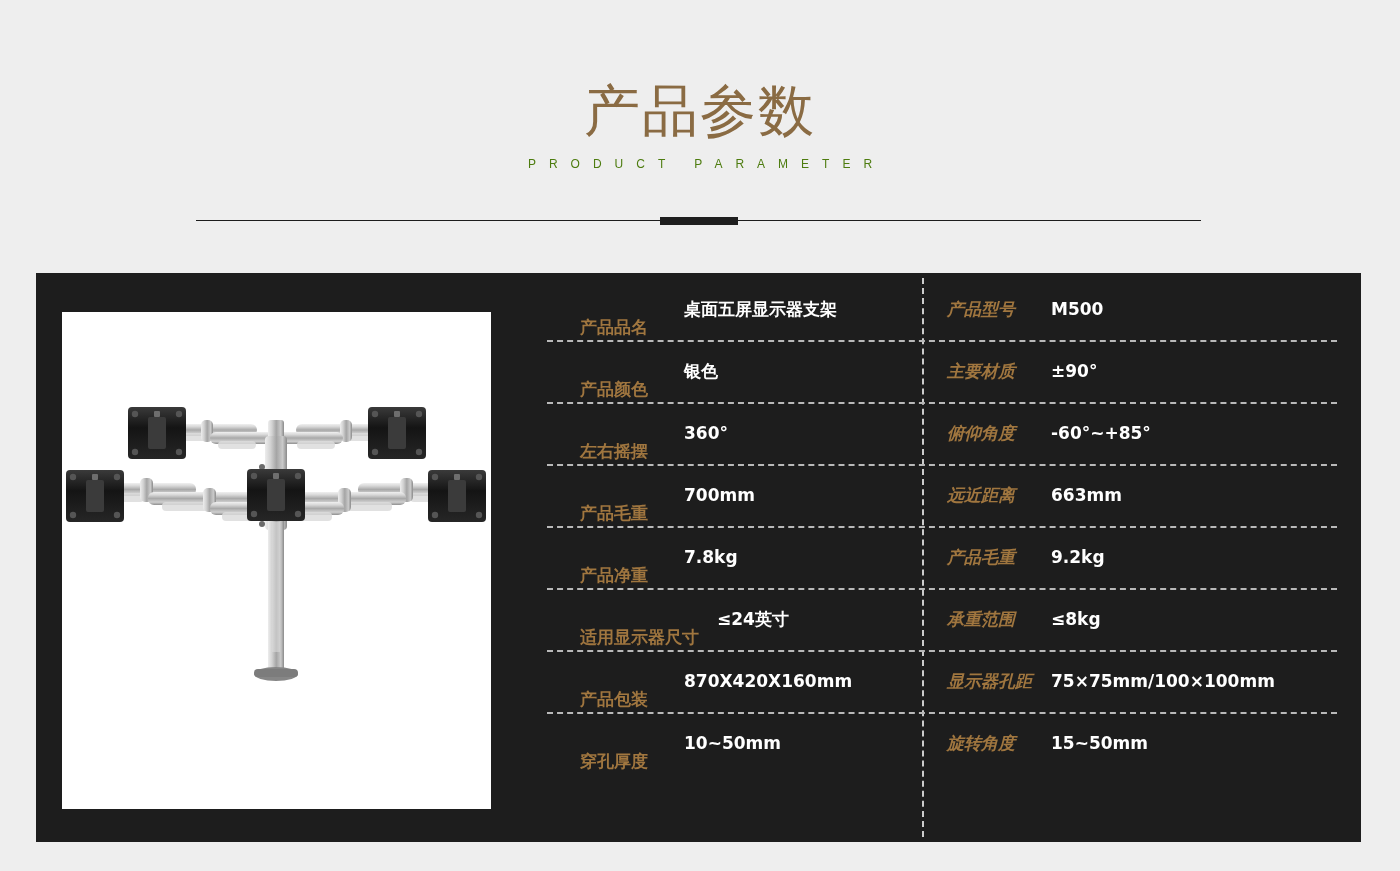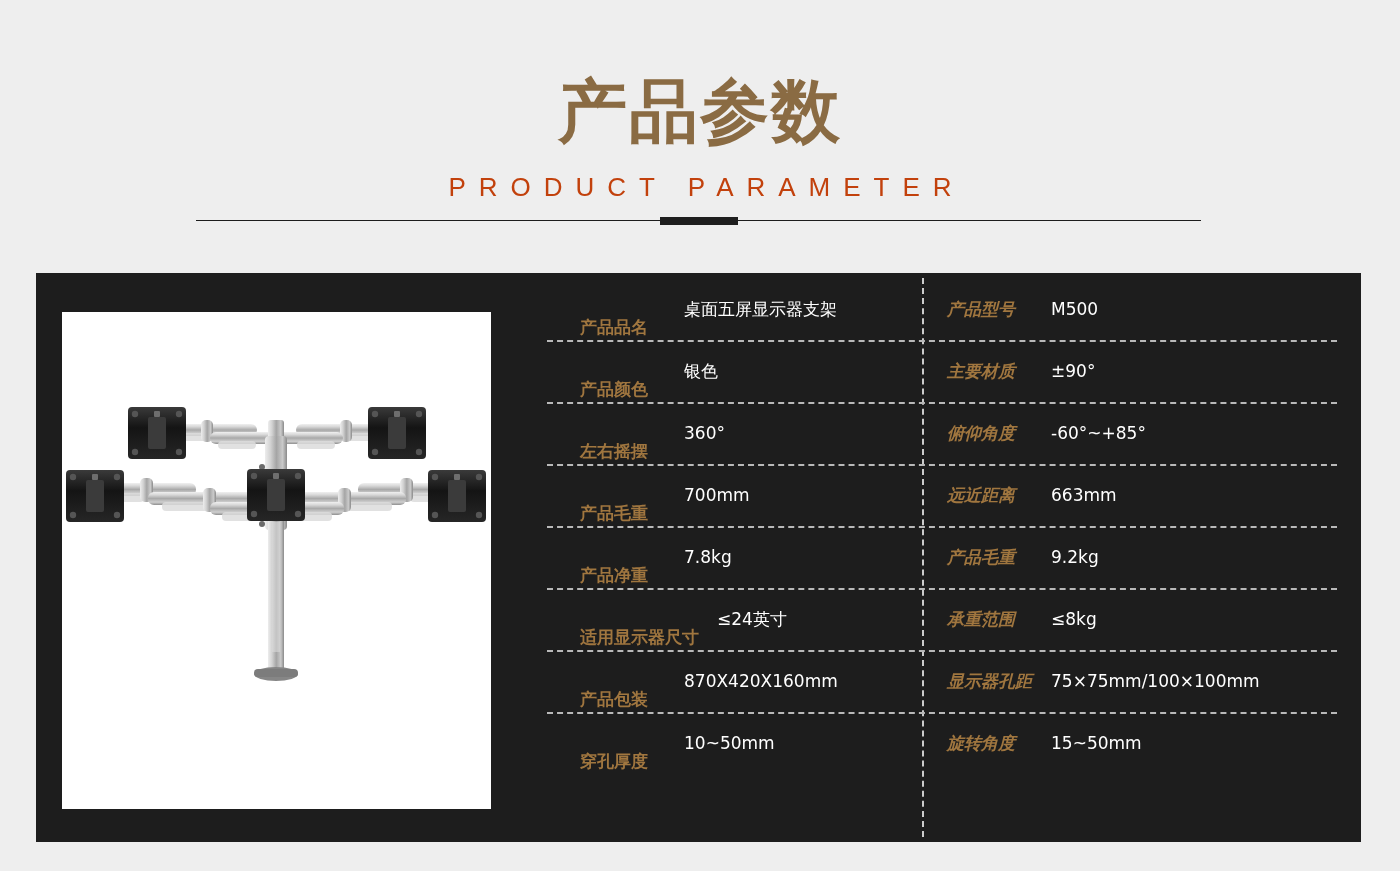--- a/index.html
+++ b/index.html
@@ -22,35 +22,35 @@
     left: 0;
     width: 1400px;
     height: 273px;
   }
   #title-cn {
     position: absolute;
     top: 78px;
     left: 0;
     width: 1400px;
     text-align: center;
-    font-size: 69px;
-    font-weight: bold;
+    font-size: 56px;
+    font-weight: normal;
     color: #8a6b43;
     letter-spacing: 2px;
     line-height: 66px;
     font-family: "DejaVu Sans", "Liberation Sans", sans-serif;
   }
   #title-en {
     position: absolute;
-    top: 172px;
+    top: 157px;
     left: 0;
     width: 1400px;
     text-align: center;
-    font-size: 26px;
-    color: #c2410c;
+    font-size: 12px;
+    color: #4d7c0f;
     letter-spacing: 13px;
     text-indent: 13px;
     font-weight: 300;
     font-family: "Liberation Sans", sans-serif;
   }
   #divider-wrap {
     position: absolute;
     top: 217px;
     left: 196px;
     width: 1005px;
@@ -136,21 +136,21 @@
   .spec-label {
     color: #a0763f;
     font-size: 17px;
     font-weight: bold;
     white-space: nowrap;
     font-family: "DejaVu Sans", "Liberation Sans", sans-serif;
   }
   .spec-value {
     color: #ffffff;
     font-size: 17px;
-    font-weight: normal;
+    font-weight: bold;
     white-space: nowrap;
     margin-left: 18px;
     font-family: "DejaVu Sans", "Liberation Sans", sans-serif;
   }
   .spec-cell.left .spec-label {
     min-width: 86px;
     margin-top: 36px;
   }
   .spec-cell.right .spec-label {
     min-width: 86px;

